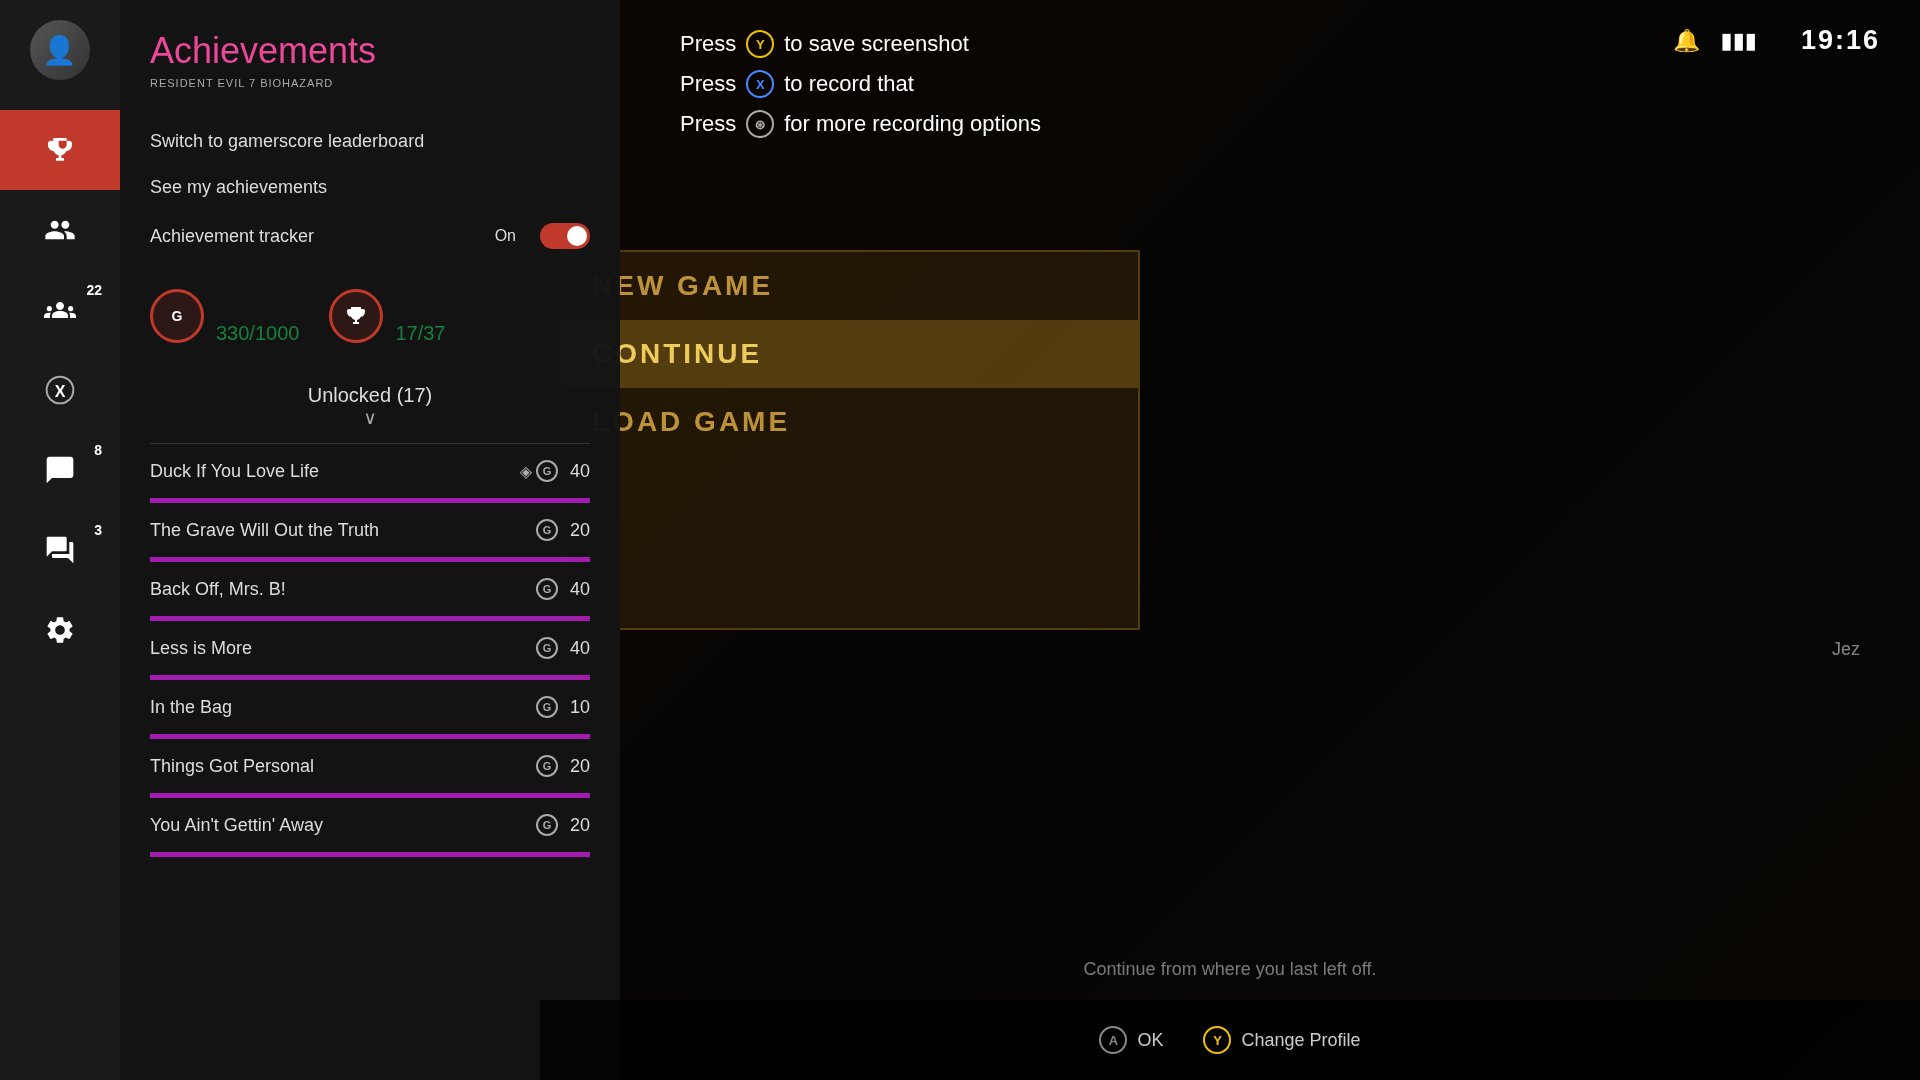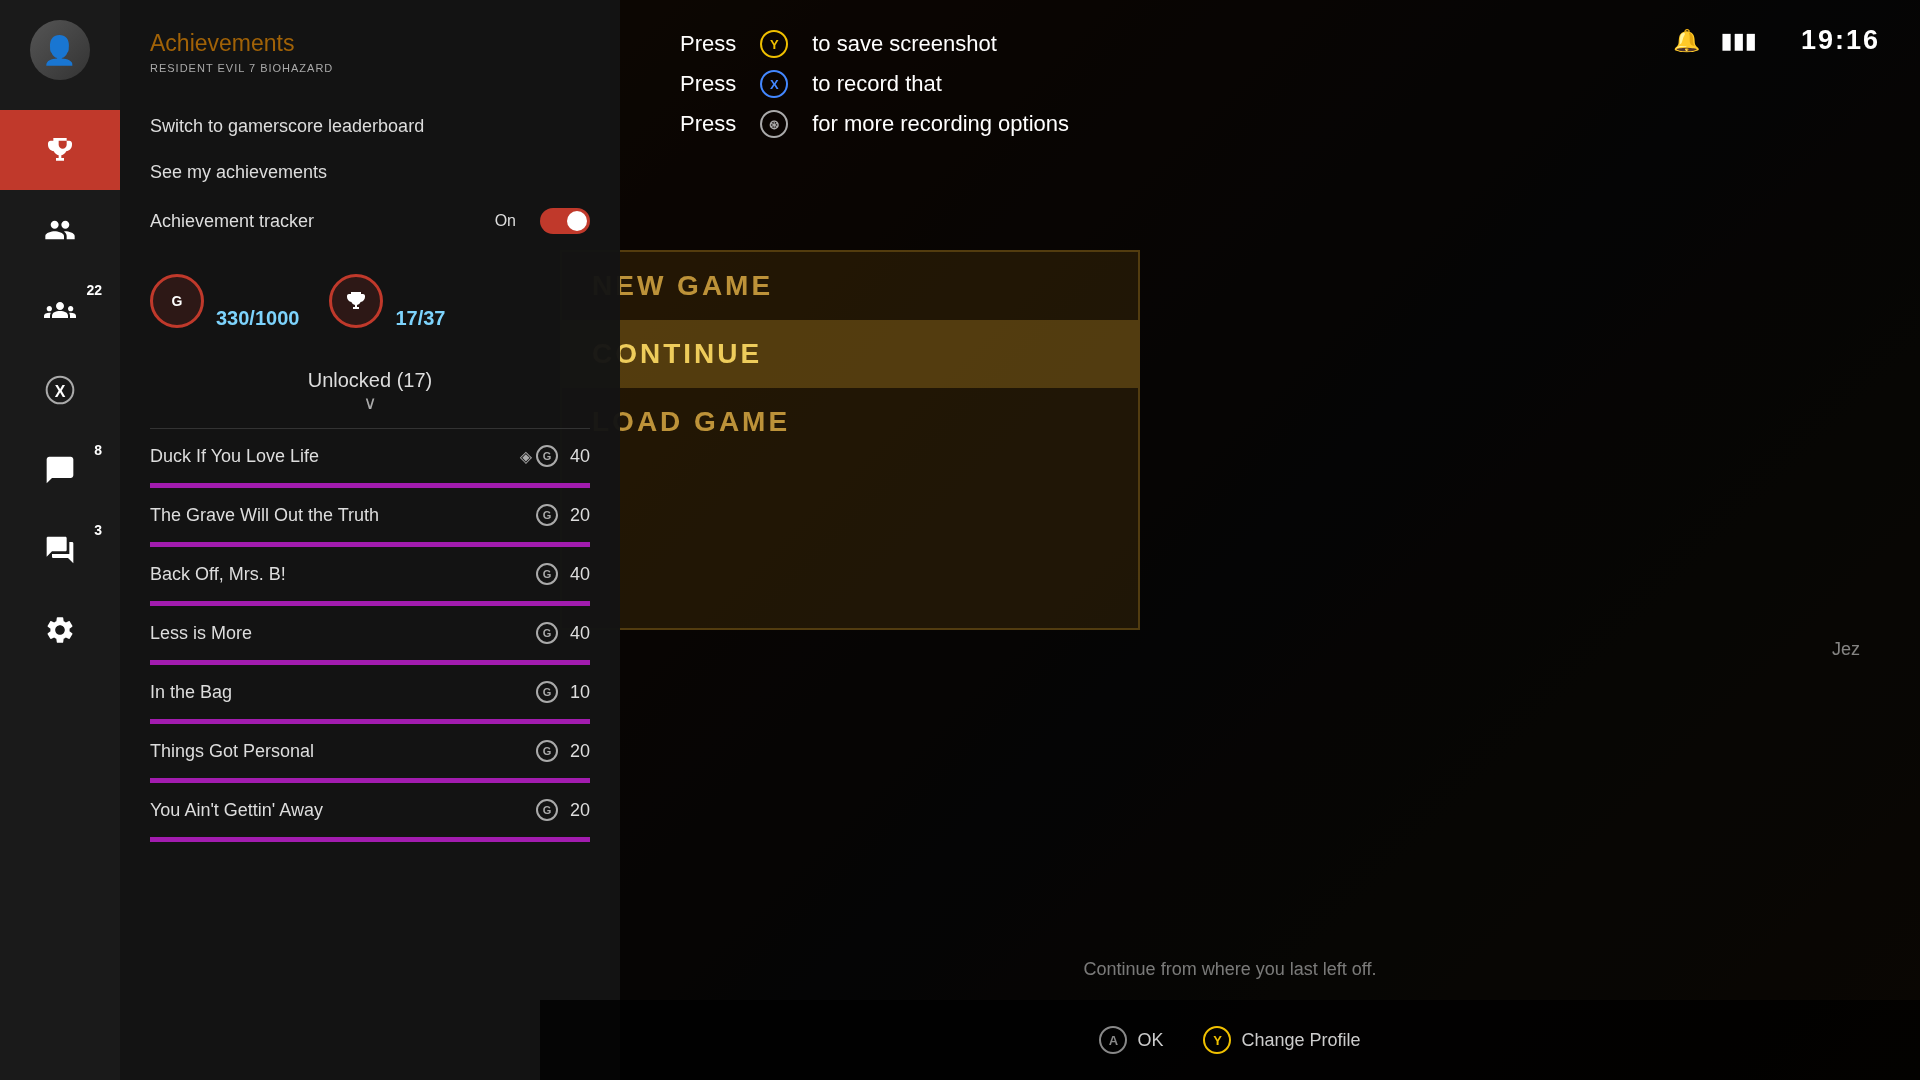--- a/index.html
+++ b/index.html
@@ -131,23 +131,23 @@
       left: 120px;
       width: 500px;
       height: 1080px;
       background: rgba(20, 20, 20, 0.97);
       z-index: 10;
       padding: 30px 30px;
       overflow: hidden;
     }
 
     .page-title {
-      font-size: 23px;
+      font-size: 36px;
       font-weight: 300;
-      color: #a16207;
+      color: #ec4899;
       margin-bottom: 5px;
     }
 
     .page-subtitle {
       font-size: 11px;
       color: #aaa;
       text-transform: uppercase;
       letter-spacing: 1px;
       margin-bottom: 30px;
     }
@@ -228,22 +228,22 @@
     }
 
     .stat-circle svg {
       width: 24px;
       height: 24px;
       fill: #fff;
     }
 
     .stat-value {
       font-size: 20px;
-      color: #7dd3fc;
-      font-weight: 700;
+      color: #15803d;
+      font-weight: 400;
       margin-top: 36px;
     }
 
     .unlocked-header {
       display: flex;
       align-items: center;
       justify-content: space-between;
       padding: 14px 0;
       border-bottom: 1px solid #333;
       cursor: pointer;
@@ -345,21 +345,21 @@
       left: 680px;
       z-index: 20;
       color: #fff;
     }
 
     .screenshot-line {
       font-size: 22px;
       margin-bottom: 12px;
       display: flex;
       align-items: center;
-      gap: 24px;
+      gap: 10px;
     }
 
     .btn-circle {
       display: inline-flex;
       align-items: center;
       justify-content: center;
       width: 28px;
       height: 28px;
       border-radius: 50%;
       border: 2px solid;

